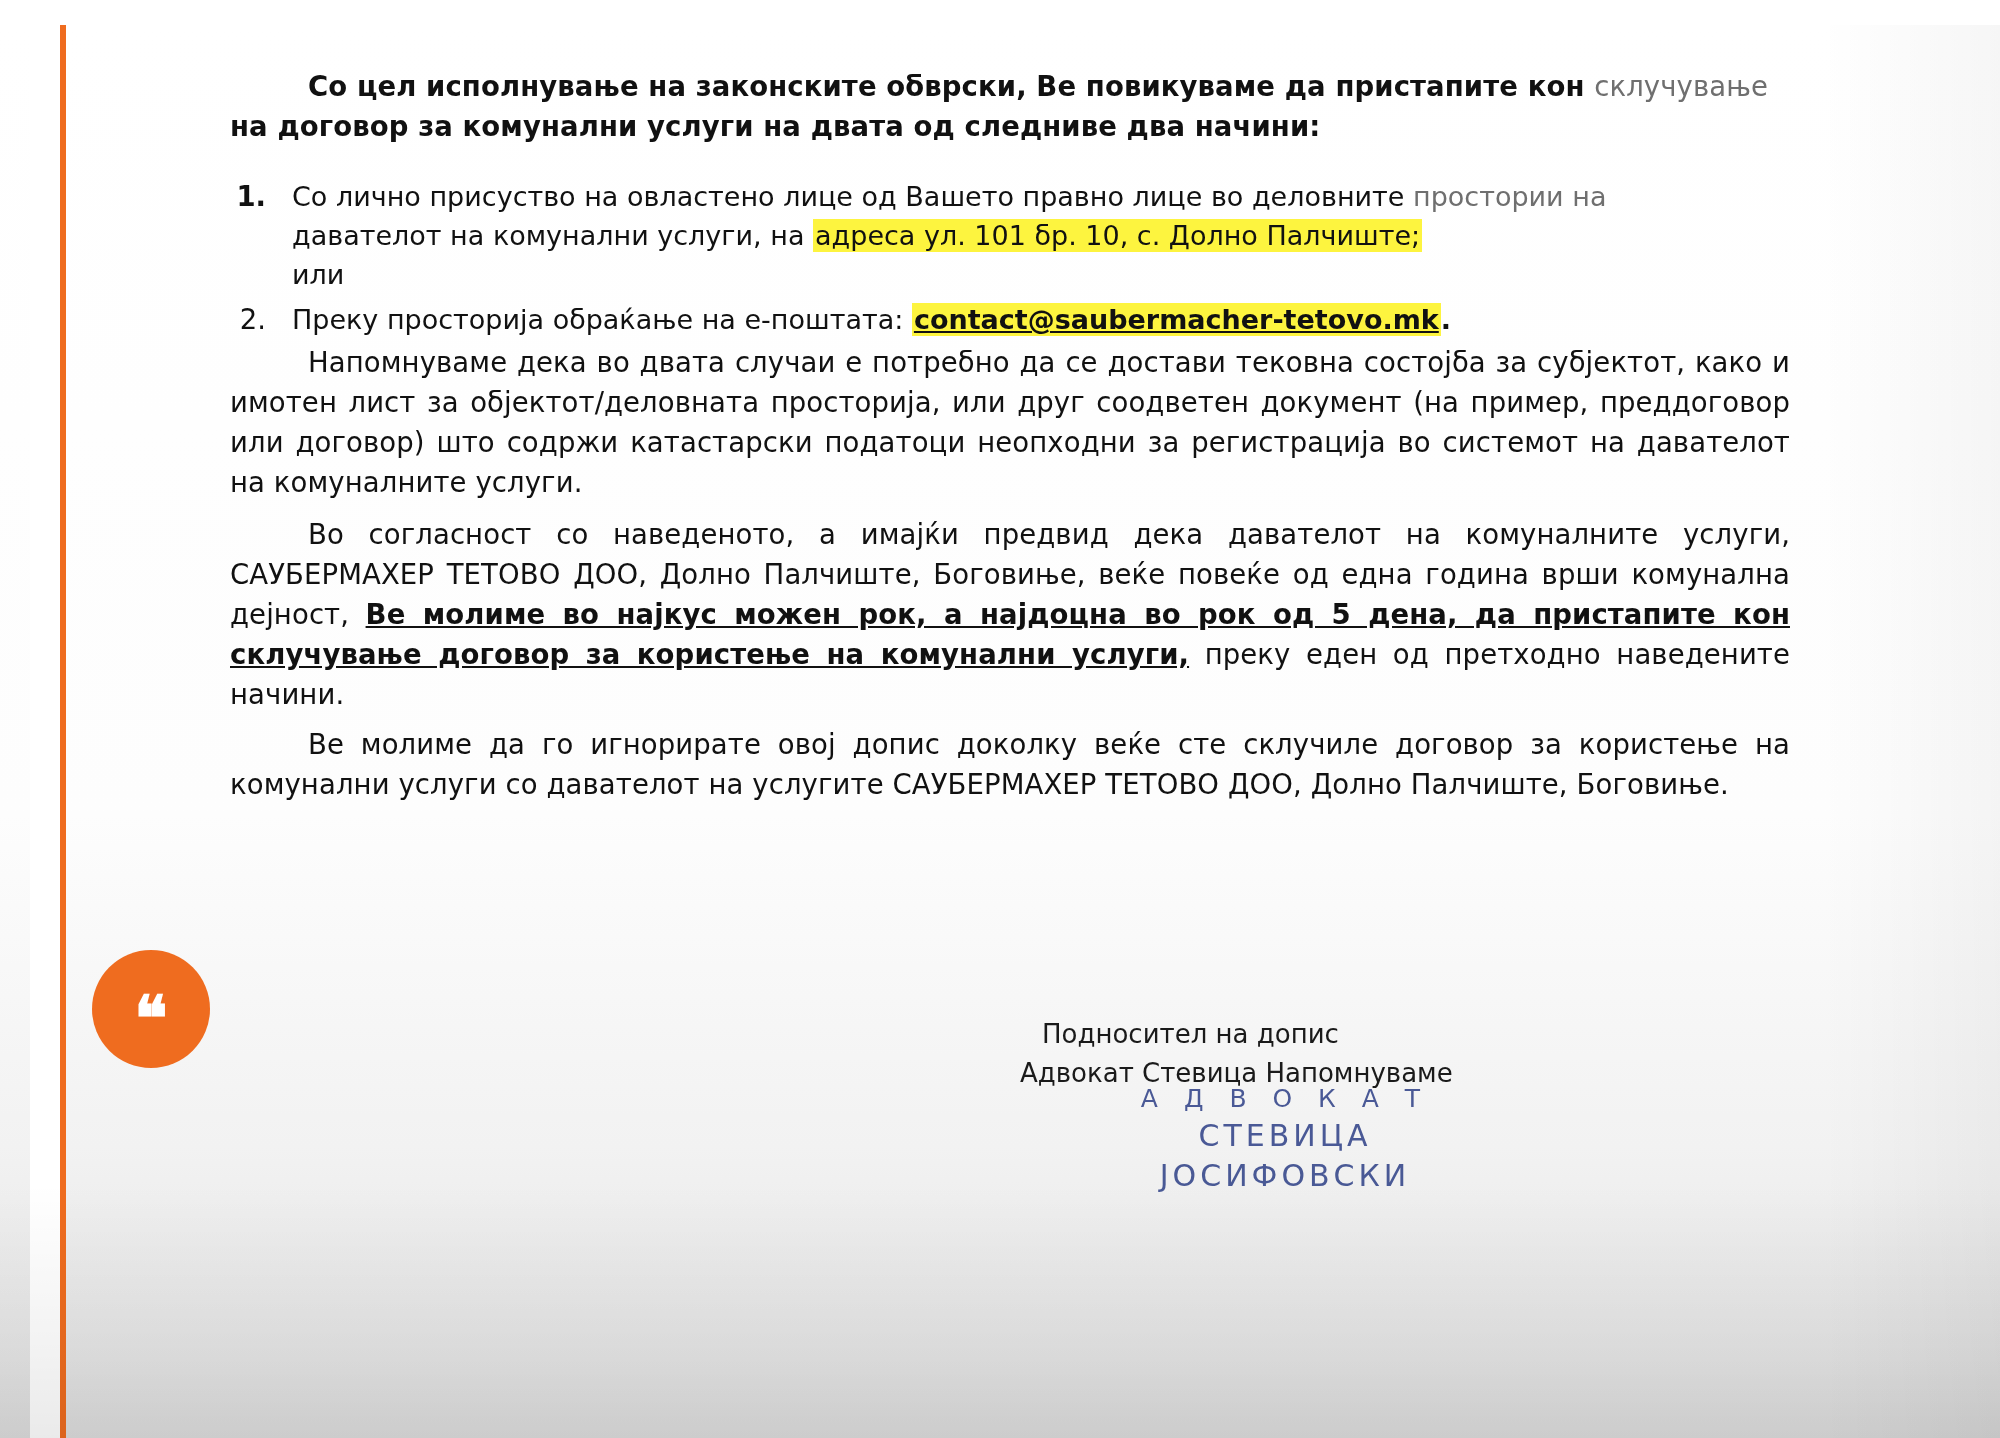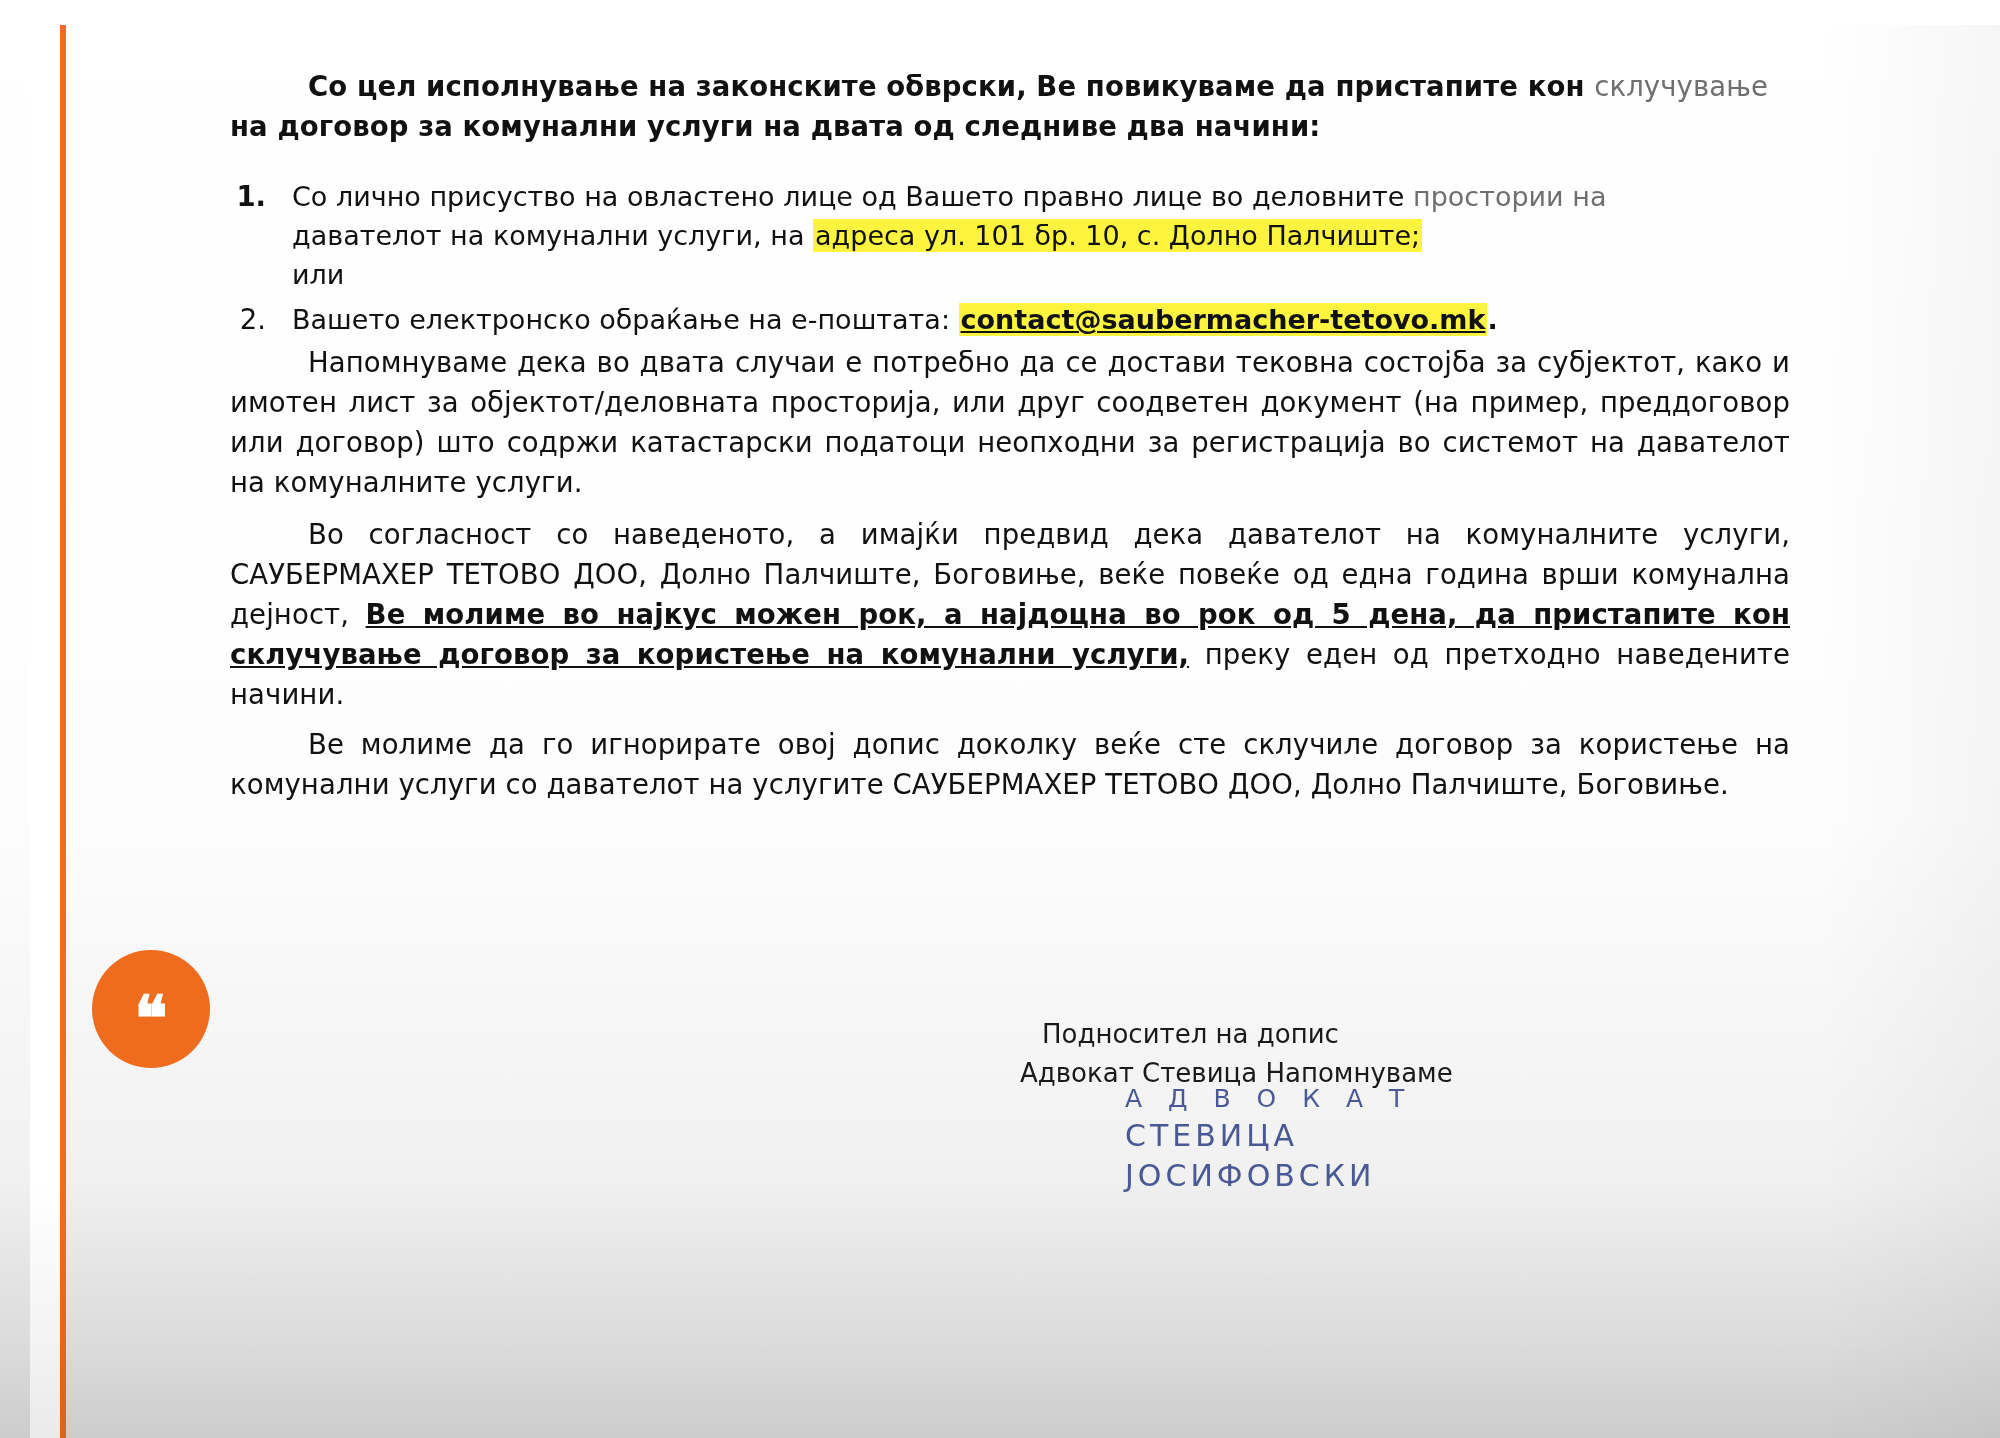--- a/index.html
+++ b/index.html
@@ -136,28 +136,29 @@
     width: 520px;
     font-size: 26px;
     line-height: 1.5;
     color: #1a1a1a;
     text-align: left;
   }
   .sig-right .l1 { padding-left: 22px; }
 
   .stamp {
     position: absolute;
-    left: 895px;
+    left: 845px;
     top: 1057px;
     width: 420px;
     color: #2d3f86;
     font-size: 26px;
     letter-spacing: 6px;
     line-height: 1.35;
     opacity: 0.85;
+    text-align: center;
   }
   .stamp .s1 { font-size: 25px; letter-spacing: 9px; }
   .stamp .s2 { font-size: 30px; letter-spacing: 4px; }
 
   
   .quote-badge {
     position: absolute;
     left: 92px;
     top: 925px;
     width: 118px;
@@ -222,21 +223,21 @@
           <br>
           <span>давателот на комунални услуги, на </span><span class="hl">адреса ул. 101 бр. 10, с. Долно Палчиште;</span>
           <br>
           <span>или</span>
         </div>
       </div>
 
       <div class="method-row">
         <div class="method-num light">2.</div>
         <div class="method-text">
-          <span>Вашето електронско обраќање на е-поштата: </span><span class="hl bold underline">contact@saubermacher-tetovo.mk</span><span class="bold">.</span>
+          <span>Преку просторија обраќање на е-поштата: </span><span class="hl bold underline">contact@saubermacher-tetovo.mk</span><span class="bold">.</span>
         </div>
       </div>
 
     </div>
 
     <div class="para indent p2">Напомнуваме дека во двата случаи е потребно да се достави тековна состојба за субјектот, како и имотен лист за објектот/деловната просторија, или друг соодветен документ (на пример, преддоговор или договор) што содржи катастарски податоци неопходни за регистрација во системот на давателот на комуналните услуги.</div>
 
     <div class="para indent p3">
       <span>Во согласност со наведеното, а имајќи предвид дека давателот на комуналните услуги, САУБЕРМАХЕР ТЕТОВО ДОО, Долно Палчиште, Боговиње, веќе повеќе од една година врши комунална дејност, </span><span class="bold underline">Ве молиме во најкус можен рок, а најдоцна во рок од 5 дена, да пристапите кон склучување договор за користење на комунални услуги,</span><span> преку еден од претходно наведените начини.</span>
     </div>

